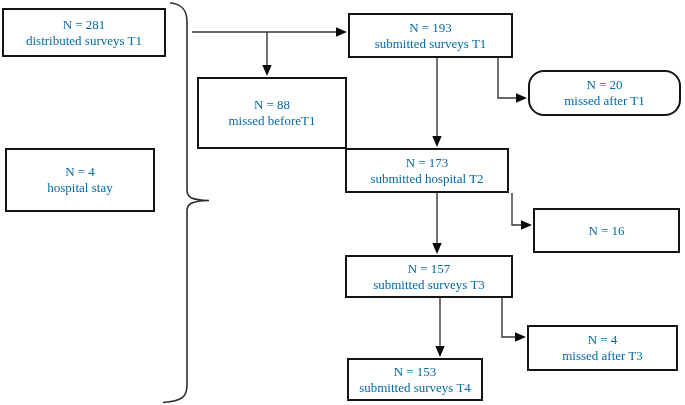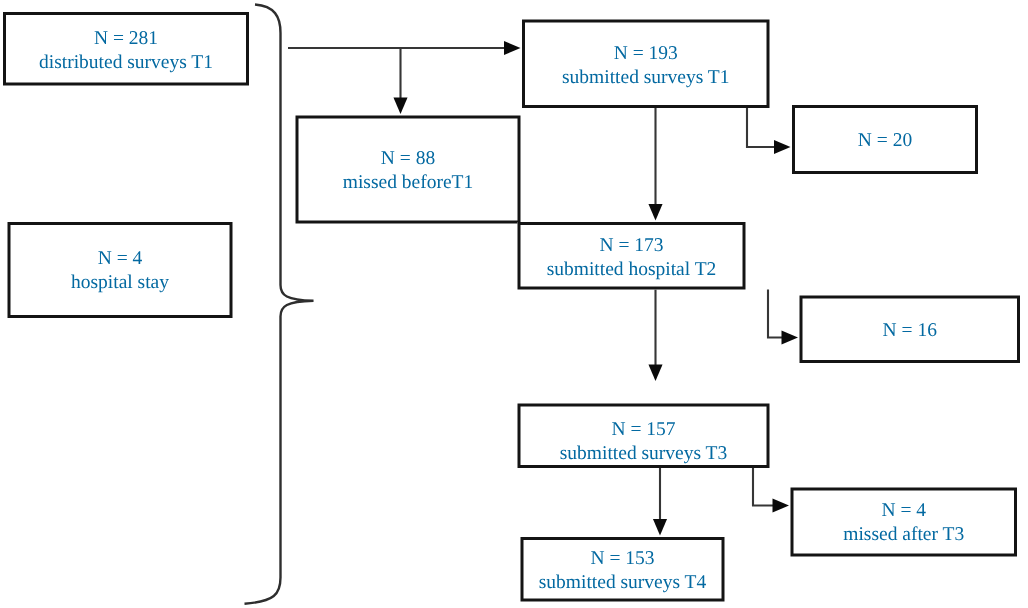--- a/index.html
+++ b/index.html
@@ -34,26 +34,26 @@
     text-align: center;
     font-size: 13px;
     line-height: 16px;
     color: #0369a1;
   }
   .bl { white-space: nowrap; }
 
   
   .b-distributed   { left: 2px;   top: 8px;   width: 164px; height: 49px; }
   .b-missedbefore  { left: 197px; top: 77px;  width: 150px; height: 72px; }
-  .b-subt1         { left: 348px; top: 13px;  width: 165px; height: 59px; }
-  .b-missedaft1    { left: 528px; top: 70px;  width: 124px; height: 46px; }
+  .b-subt1         { left: 348px; top: 13px;  width: 165px; height: 45px; }
+  .b-missedaft1    { left: 528px; top: 70px;  width: 153px; height: 46px; border-radius: 16px; }
   .b-died          { left: 5px;   top: 148px; width: 150px; height: 64px; }
-  .b-subt2         { left: 345px; top: 148px; width: 152px; height: 45px; text-align: right; }
-  .b-missedaft2    { left: 533px; top: 197px; width: 147px; height: 45px; }
-  .b-subt3         { left: 345px; top: 269px; width: 168px; height: 43px; justify-content: flex-end; }
+  .b-subt2         { left: 345px; top: 148px; width: 164px; height: 45px; text-align: right; }
+  .b-missedaft2    { left: 533px; top: 208px; width: 147px; height: 45px; }
+  .b-subt3         { left: 345px; top: 255px; width: 168px; height: 43px; }
   .b-missedaft3    { left: 527px; top: 325px; width: 151px; height: 46px; }
   .b-subt4         { left: 347px; top: 358px; width: 136px; height: 43px; }
 
   .ln { stroke: #363636; stroke-width: 1.4; fill: none; }
   .ah { fill: #0a0a0a; stroke: none; }
   .brace { stroke: #2e2e2e; stroke-width: 1.6; fill: none; }
 </style>
 </head>
 <body>
 
@@ -98,20 +98,21 @@
     <div class="bl">missed beforeT1</div>
   </div>
 
   <div class="box b-subt1">
     <div class="bl">N = 193</div>
     <div class="bl">submitted surveys T1</div>
   </div>
 
   <div class="box b-missedaft1">
     <div class="bl">N = 20</div>
+    <div class="bl">missed after T1</div>
   </div>
 
   <div class="box b-died">
     <div class="bl">N = 4</div>
     <div class="bl">hospital stay</div>
   </div>
 
   <div class="box b-subt2">
     <div class="bl">N = 173</div>
     <div class="bl">submitted hospital T2</div>

